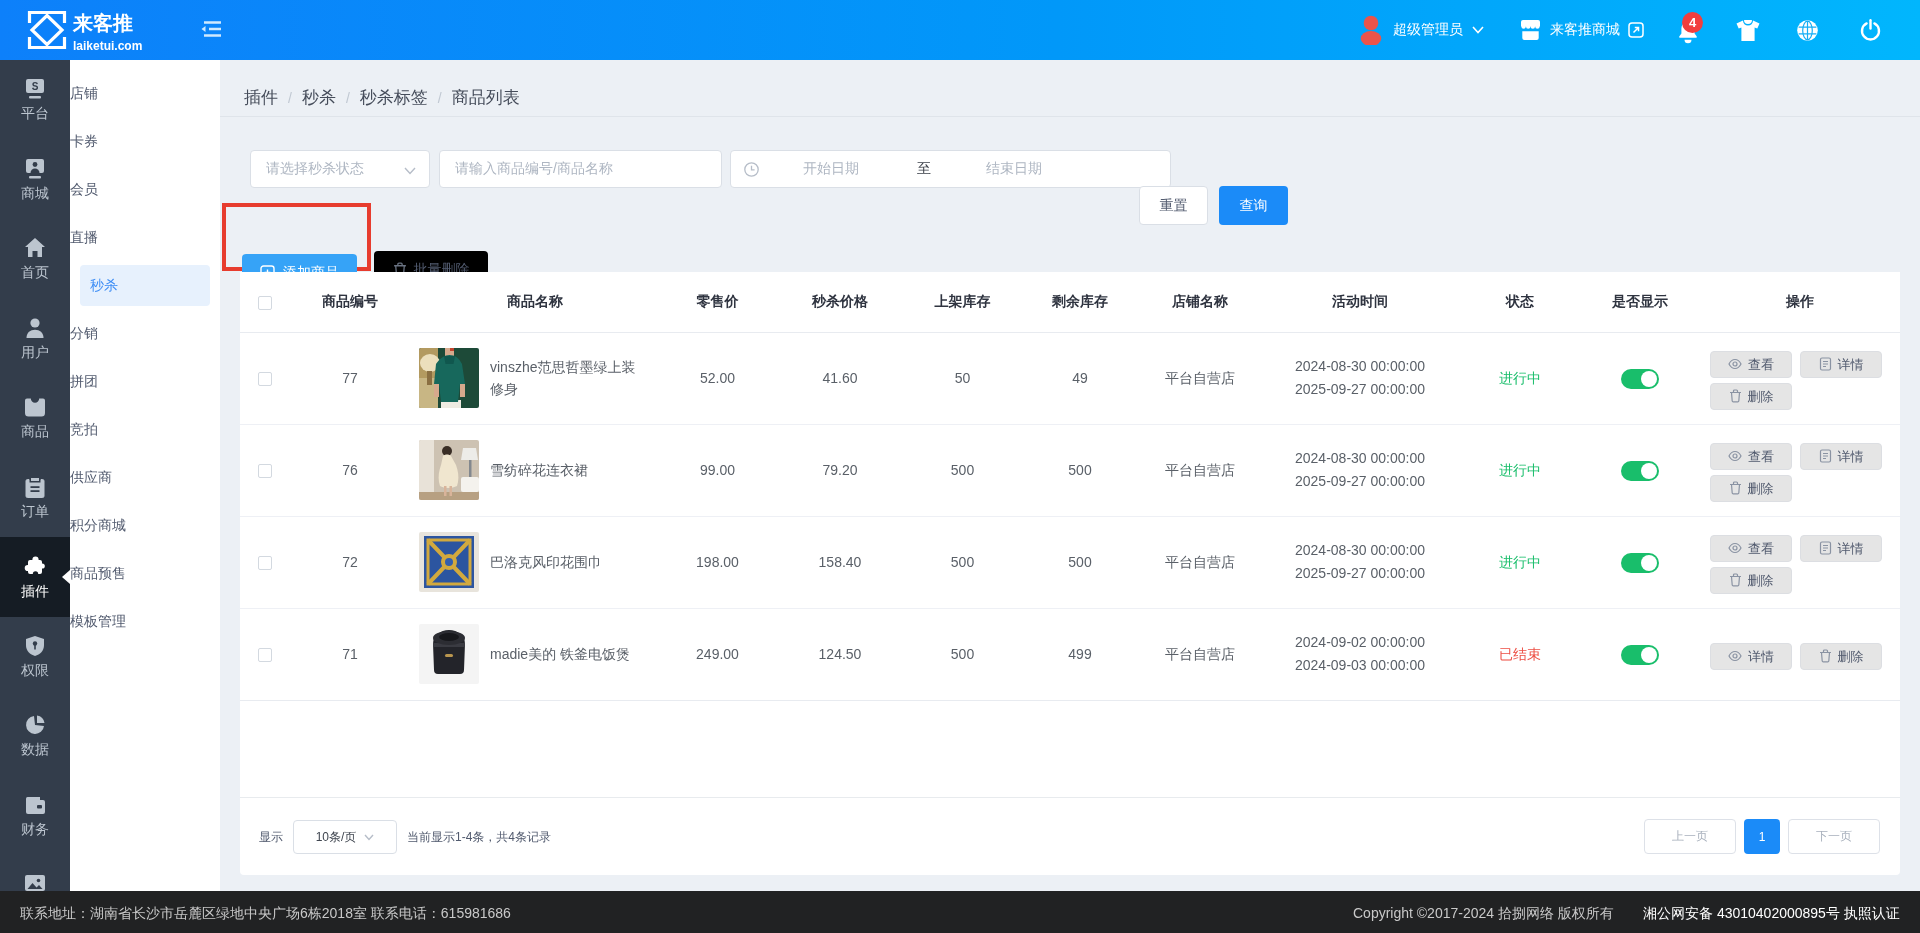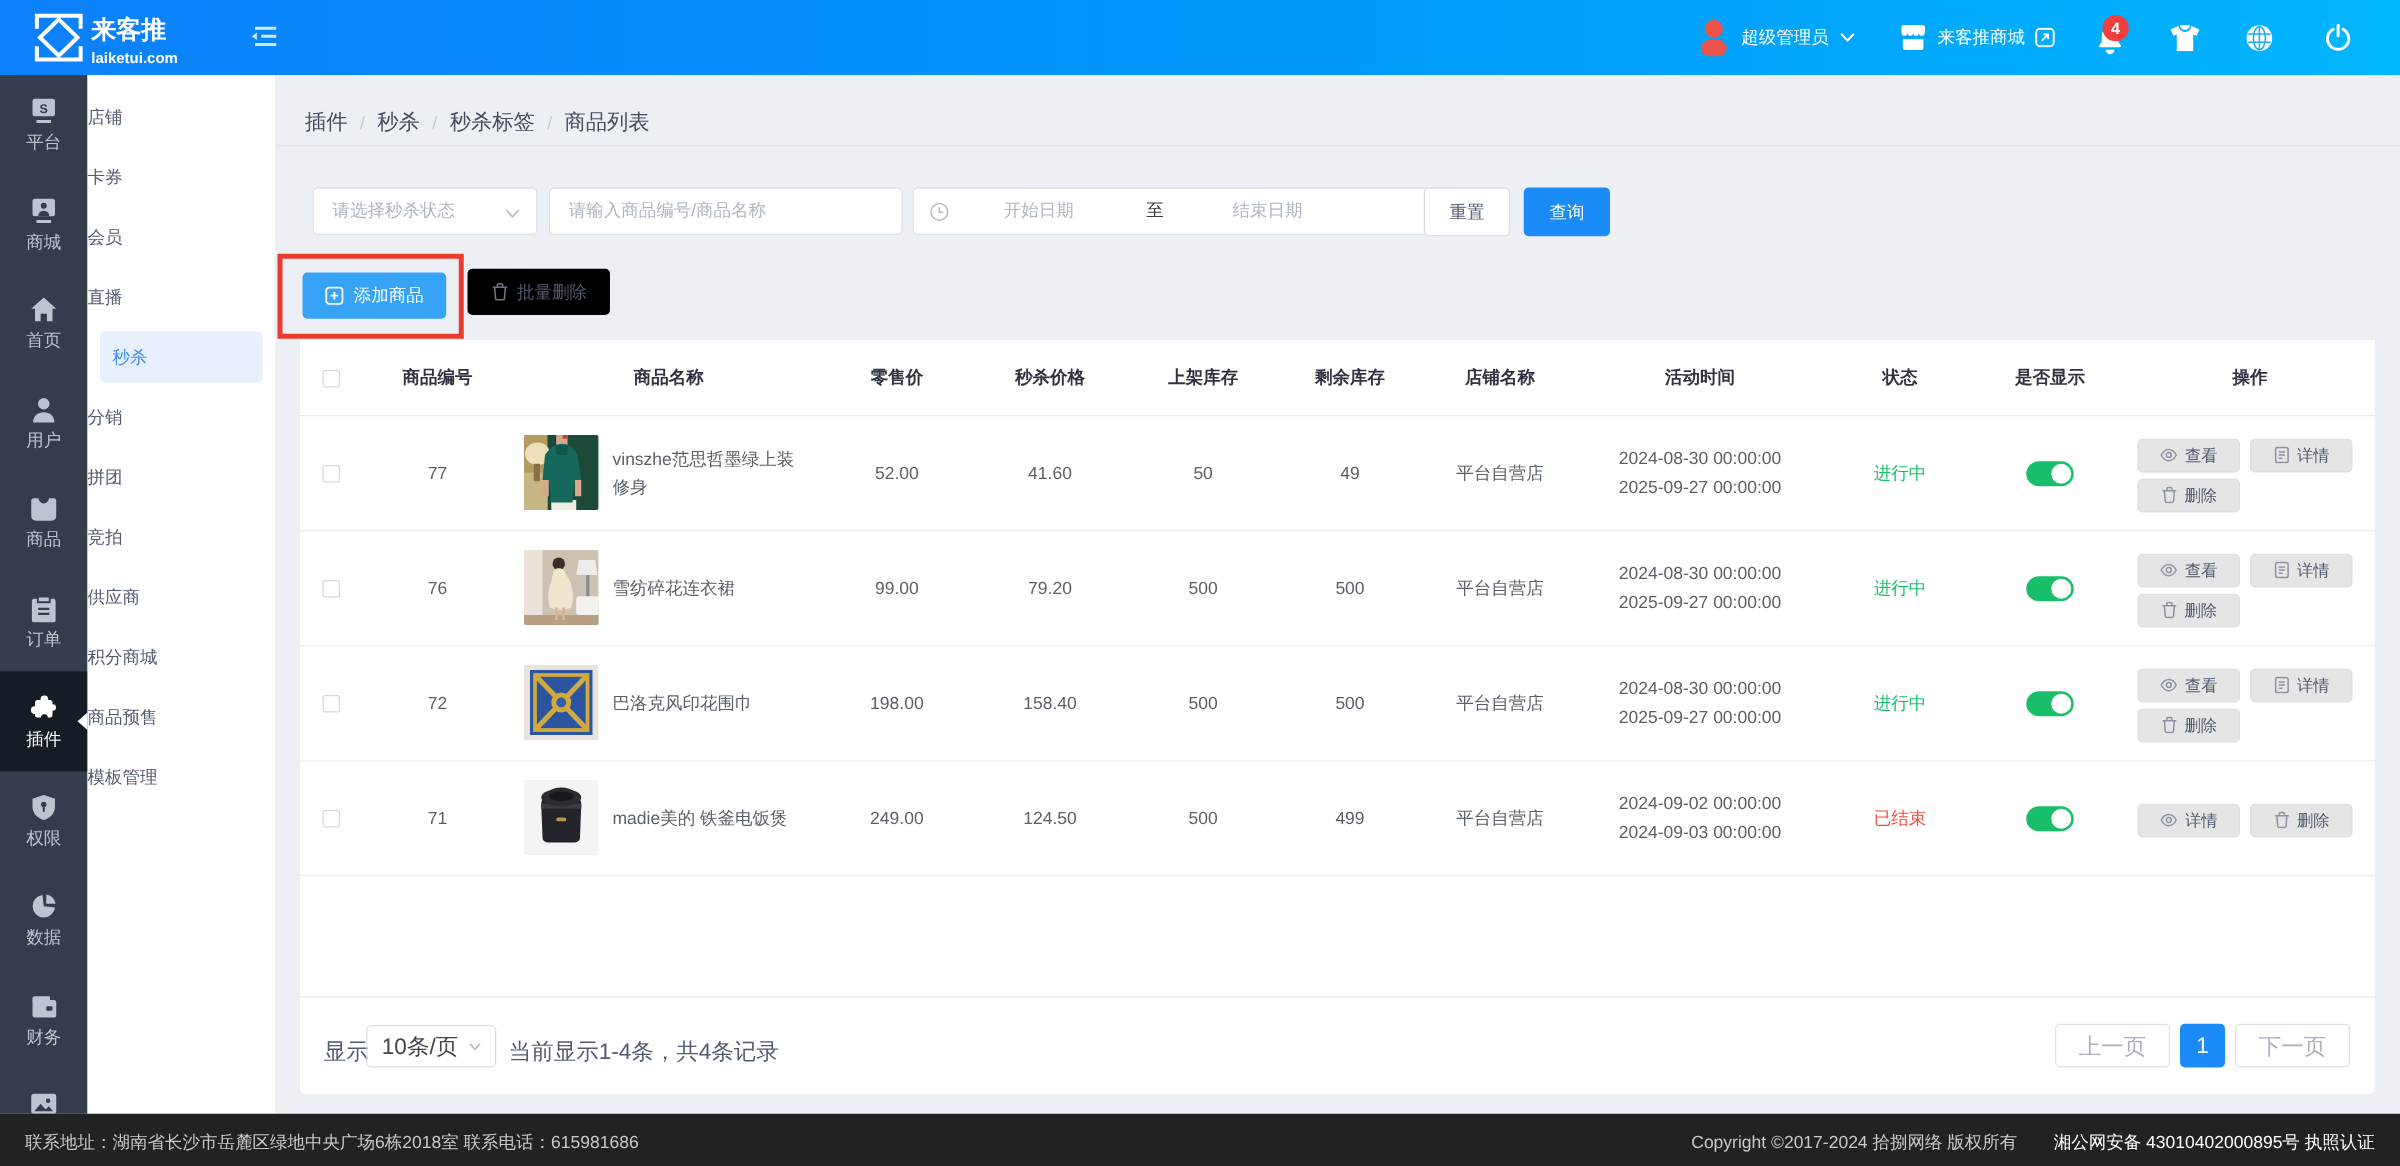--- a/index.html
+++ b/index.html
@@ -29,42 +29,42 @@
 .m-item { height:48px; line-height:48px; font-size:14px; color:#515a6e; }
 .m-item.active { padding-left:0; padding-top:3.5px; }
 .m-item.active .hl { display:block; margin:0 10px; height:41px; line-height:41px; border-radius:4px; background:#e7f1fd; color:#3d8df5; padding-left:10px; }
 
 
 #content { position:absolute; left:220px; top:60px; width:1700px; height:831px; background:#ecf0f5; }
 #crumbbar { position:absolute; left:0; top:0; width:1700px; height:57px; background:#ecf0f5; border-bottom:1px solid #dfe4ea; line-height:76px; padding-left:24px; font-size:17px; color:#454c5a; }
 #crumbbar .sep { color:#c0c8d2; margin:0 10px; font-size:14px; }
 
 .inp { position:absolute; top:90px; height:38px; background:#fff; border:1px solid #dadfe6; border-radius:4px; font-size:14px; color:#aeb6c2; display:flex; align-items:center; }
-.btn { position:absolute; border-radius:4px; font-size:14px; display:flex; align-items:center; justify-content:center; cursor:default; }
+.btn { position:absolute; border-radius:4px; font-size:14px; display:flex; align-items:center; justify-content:center; cursor:default;margin-top:36px; }
 
 
 #card { position:absolute; left:20px; top:212px; width:1660px; height:603px; background:#fff; border-radius:4px; }
 table { border-collapse:collapse; table-layout:fixed; width:1660px; }
 th { height:60px; font-size:14px; color:#2f3440; font-weight:bold; background:#fff; border-bottom:1px solid #e8ebf0; }
 td { height:92px; font-size:14px; color:#5a6068; text-align:center; border-bottom:1px solid #eef0f5; line-height:23px; }
 .ck { width:14px; height:14px; border:1px solid #d3d9e0; border-radius:2px; background:#fff; display:inline-block; vertical-align:middle; }
 .prod { display:flex; align-items:center; text-align:left; padding-left:9px; }
 .prod .pimg { width:60px; height:60px; flex:0 0 60px; margin-right:11px; border-radius:2px; overflow:hidden; }
 .prod .pname { width:160px; line-height:22px; }
 .green { color:#19be6b; }
 .red { color:#ed4f44; }
 .toggle { width:38px; height:20px; background:#19be6b; border-radius:10px; position:relative; display:inline-block; vertical-align:middle; }
 .toggle:after { content:""; position:absolute; right:2px; top:2px; width:16px; height:16px; background:#fff; border-radius:50%; }
 .obtn { width:82px; height:27px; border:1px solid #dcdee2; border-radius:4px; background:#e5e5e5; color:#515a6e; font-size:13px; display:inline-flex; align-items:center; justify-content:center; }
 .oi { margin-right:6px; }
 .ops { display:flex; flex-direction:column; gap:5px; align-items:flex-start; width:172px; margin-left:10px; position:relative; top:2px; }
 .oprow { display:flex; gap:8px; }
 
 
-#pager { position:absolute; left:0px; top:525px; width:1660px; height:78px; border-top:1px solid #e8ebee; font-size:18px; color:#515a6e; }
+#pager { position:absolute; left:0px; top:525px; width:1660px; height:78px; border-top:1px solid #e8ebee; font-size:12px; color:#515a6e; }
 
 
 #footer { position:absolute; left:0; top:891px; width:1920px; height:42px; background:#212223; color:#c9c9c9; font-size:14px; }
 </style>
 </head>
 <body>
 
 <div id="topbar">
   <svg id="logoicon" width="40" height="40" viewBox="0 0 40 40" fill="none" stroke="#fff" stroke-width="3.2">
     <path d="M2.5 13 V2.5 H37.5 V13 M37.5 27 V37.5 H2.5 V27"></path>

